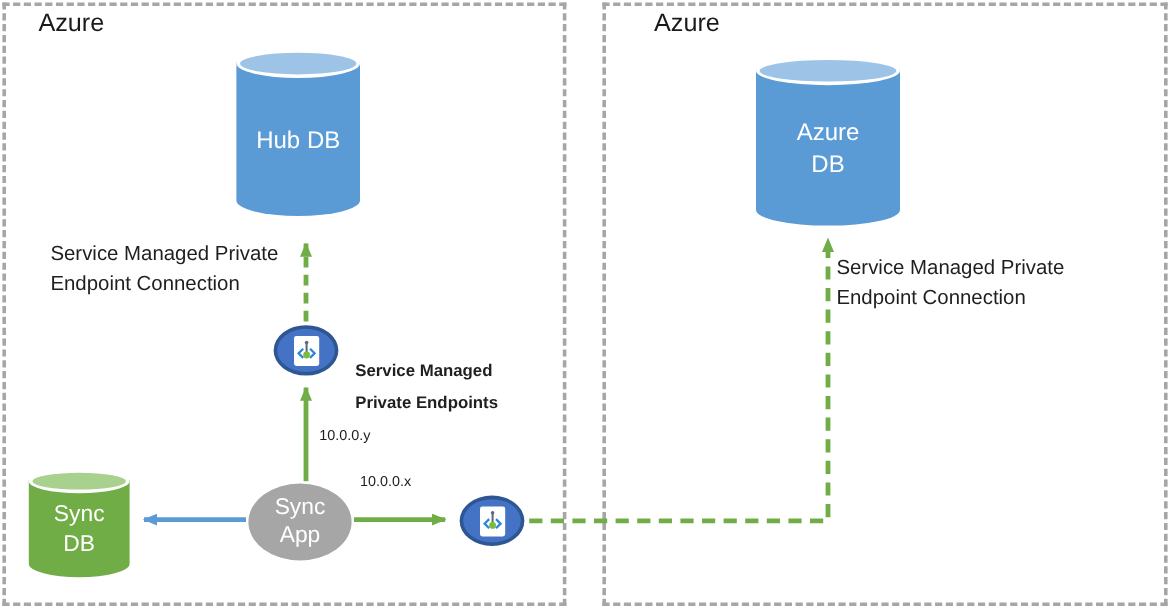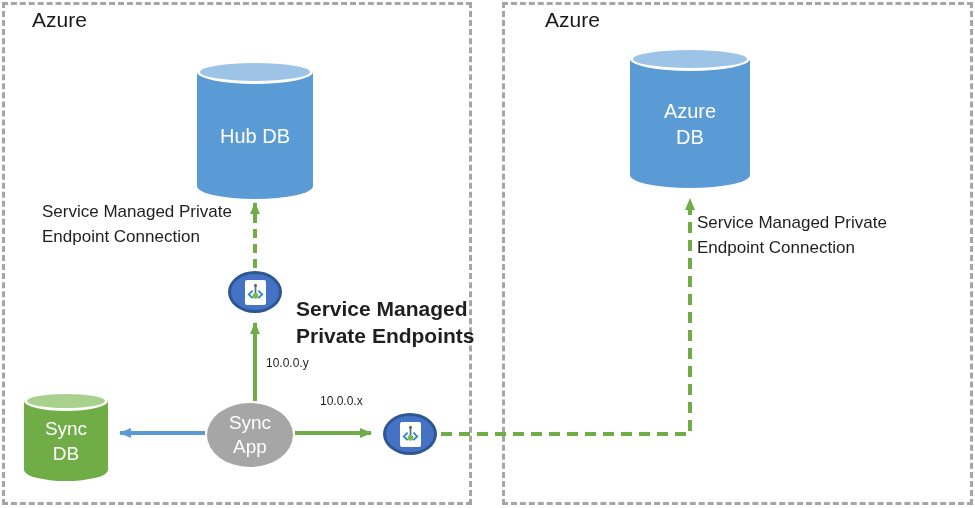--- a/index.html
+++ b/index.html
@@ -54,29 +54,29 @@
     border:3px solid #2E5693; box-sizing:border-box; z-index:3;
     display:flex; align-items:center; justify-content:center;
   }
   .endpoint-chip {
     width:21px; height:25px; background:#ffffff; border-radius:2px;
     display:flex; align-items:center; justify-content:center;
   }
 
   .txt { position:absolute; z-index:4; white-space:pre-line; }
   .txt-connection { font-size:17px; line-height:25px; }
-  .txt-title { font-size:21px; line-height:27px; font-weight:bold; }
+  .txt-title { font-size:14px; line-height:27px; font-weight:bold; }
   .txt-ip { font-size:12px; }
   .lbl-left-conn  { left:42px;  top:199px; }
   .lbl-title      { left:296px; top:295px; }
   .lbl-ip-y       { left:266px; top:356px; }
-  .lbl-ip-x       { left:320px; top:394px; }
+  .lbl-ip-x       { left:300px; top:394px; }
   .lbl-right-conn { left:697px; top:210px; }
 
-  .pos-hub    { left:197px; top:60px;  width:116px; height:139px; }
+  .pos-hub    { left:197px; top:41px;  width:103px; height:139px; }
   .pos-member { left:630px; top:47px;  width:120px; height:141px; }
   .pos-syncdb { left:24px;  top:391px; width:84px;  height:90px; }
   .pos-app    { left:207px; top:403px; width:86px;  height:64px; }
   .pos-ep1    { left:228px; top:271px; width:54px;  height:42px; }
   .pos-ep2    { left:383px; top:413px; width:54px;  height:42px; }
 </style>
 </head>
 <body>
 
 <div class="canvas">

